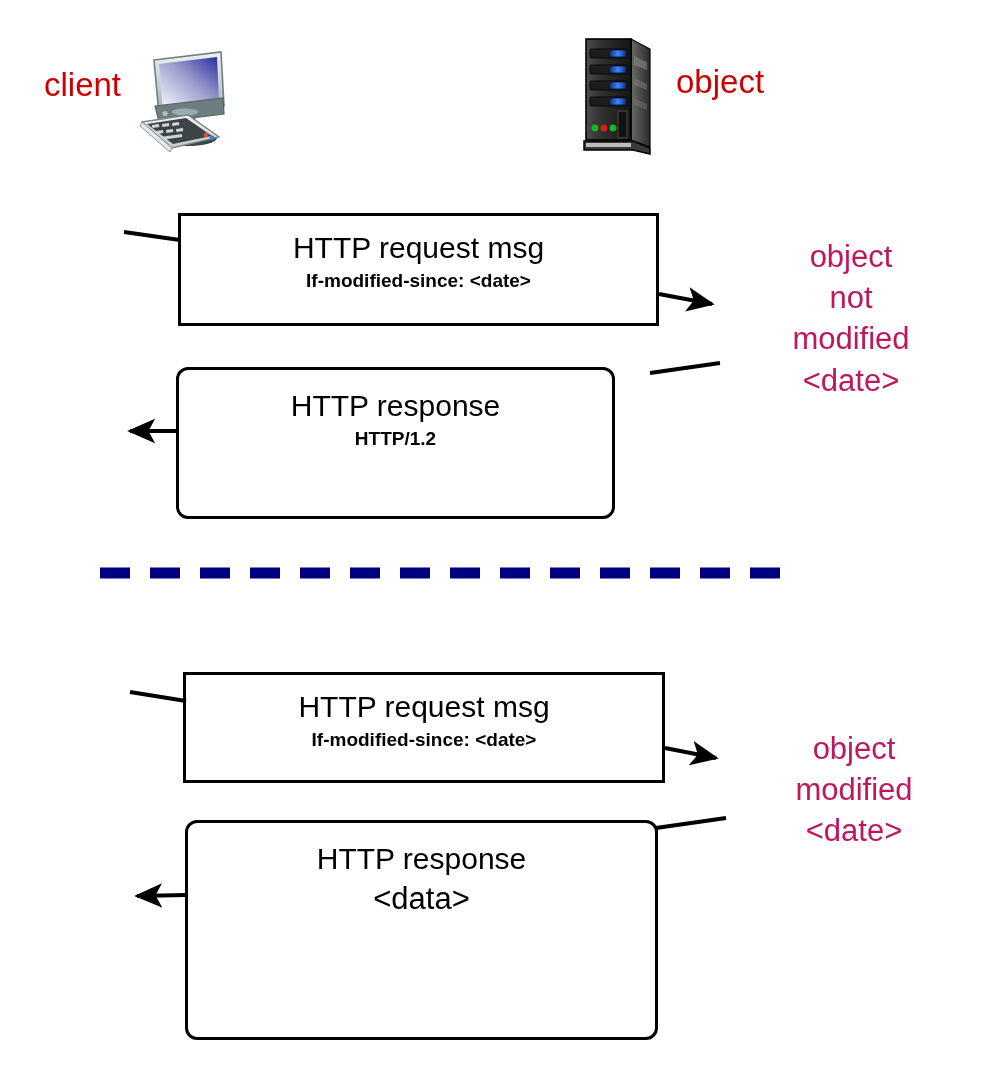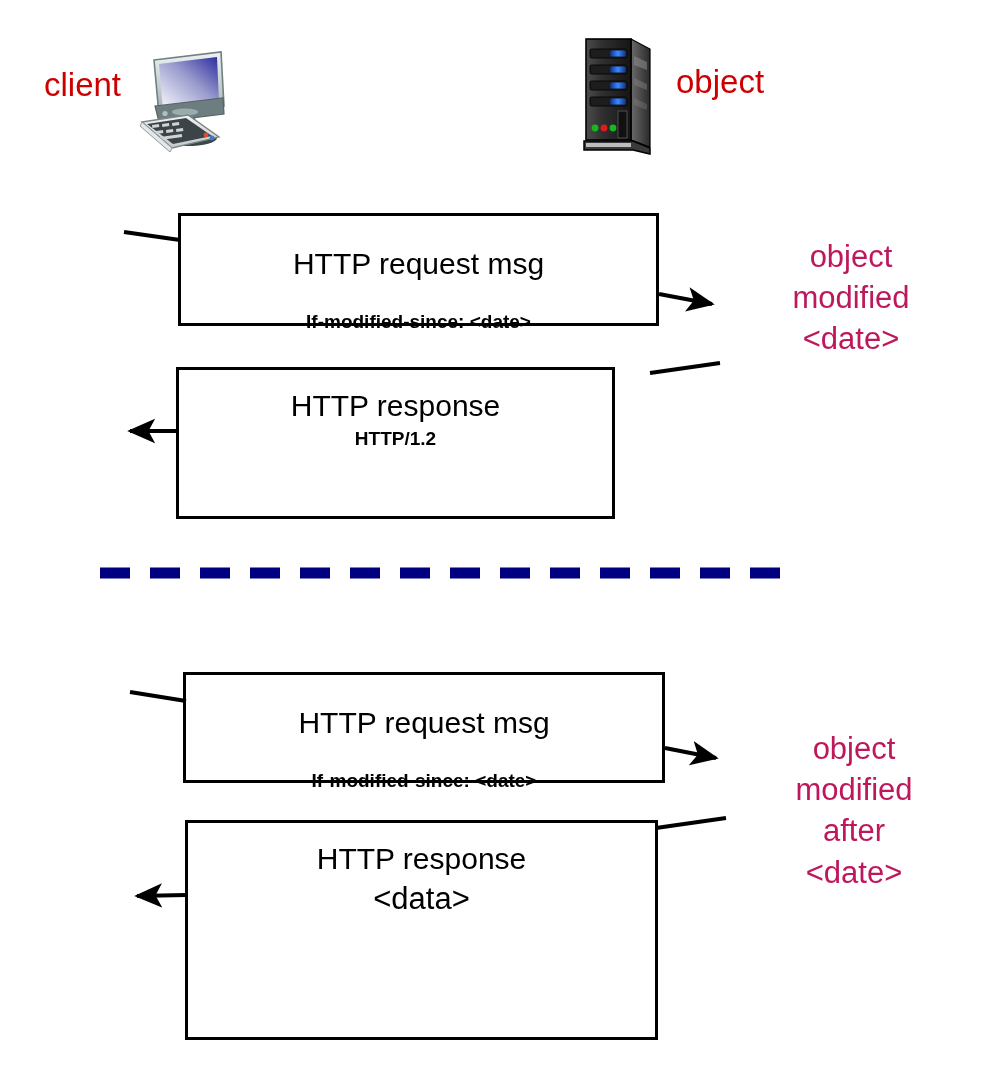--- a/index.html
+++ b/index.html
@@ -31,22 +31,22 @@
   
   .msg-box {
     box-sizing: border-box;
     border: 3px solid #000000;
     background: #ffffff;
     display: flex;
     flex-direction: column;
     align-items: center;
     z-index: 5;
   }
-  .msg-box.pad-top-1 { padding-top: 28px; gap: 25px; }
-  .msg-box.pad-top-2 { padding-top: 16px; }
+  .msg-box.pad-top-1 { padding-top: 12px; }
+  .msg-box.pad-top-2 { padding-top: 16px; border-radius: 12px; }
   .msg-line {
     font-size: 30px;
     line-height: 1.32;
     color: #000000;
     white-space: nowrap;
     text-align: center;
     font-family: "Liberation Sans", sans-serif;
   }
   .msg-line.bold {
     font-weight: bold;
@@ -188,38 +188,38 @@
     <div class="msg-line bold">If-modified-since: &lt;date&gt;</div>
   </div>
 
   <div class="abs msg-box pad-top-2" style="left:176px; top:367px; width:439px; height:152px;">
     <div class="msg-line">HTTP response</div>
     <div class="msg-line bold">HTTP/1.2</div>
   </div>
 
   <div class="abs annotation" style="left:756px; top:236px; width:190px;">
     <div>object</div>
+    <div>not</div>
     <div>modified</div>
     <div>&lt;date&gt;</div>
   </div>
 
   <div class="abs msg-box pad-top-1" style="left:183px; top:672px; width:482px; height:111px;">
     <div class="msg-line">HTTP request msg</div>
     <div class="msg-line bold">If-modified-since: &lt;date&gt;</div>
   </div>
 
   <div class="abs msg-box pad-top-2" style="left:185px; top:820px; width:473px; height:220px;">
     <div class="msg-line">HTTP response</div>
     <div class="msg-line bigbold">&lt;data&gt;</div>
   </div>
 
   <div class="abs annotation" style="left:756px; top:728px; width:196px;">
     <div>object</div>
     <div>modified</div>
-    <div>after</div>
     <div>&lt;date&gt;</div>
   </div>
 
   <svg id="overlay" viewBox="0 0 1000 1076" xmlns="http://www.w3.org/2000/svg">
     <defs>
       <marker id="arrowR" viewBox="0 0 10 10" refX="9" refY="5" markerWidth="7" markerHeight="7" orient="auto-start-reverse">
         <path d="M0,0.6 L10,5 L0,9.4 L2.4,5 Z" fill="#000000"></path>
       </marker>
       <marker id="arrowL" viewBox="0 0 10 10" refX="9" refY="5" markerWidth="7" markerHeight="7" orient="auto-start-reverse">
         <path d="M0,0.6 L10,5 L0,9.4 L2.4,5 Z" fill="#000000"></path>

